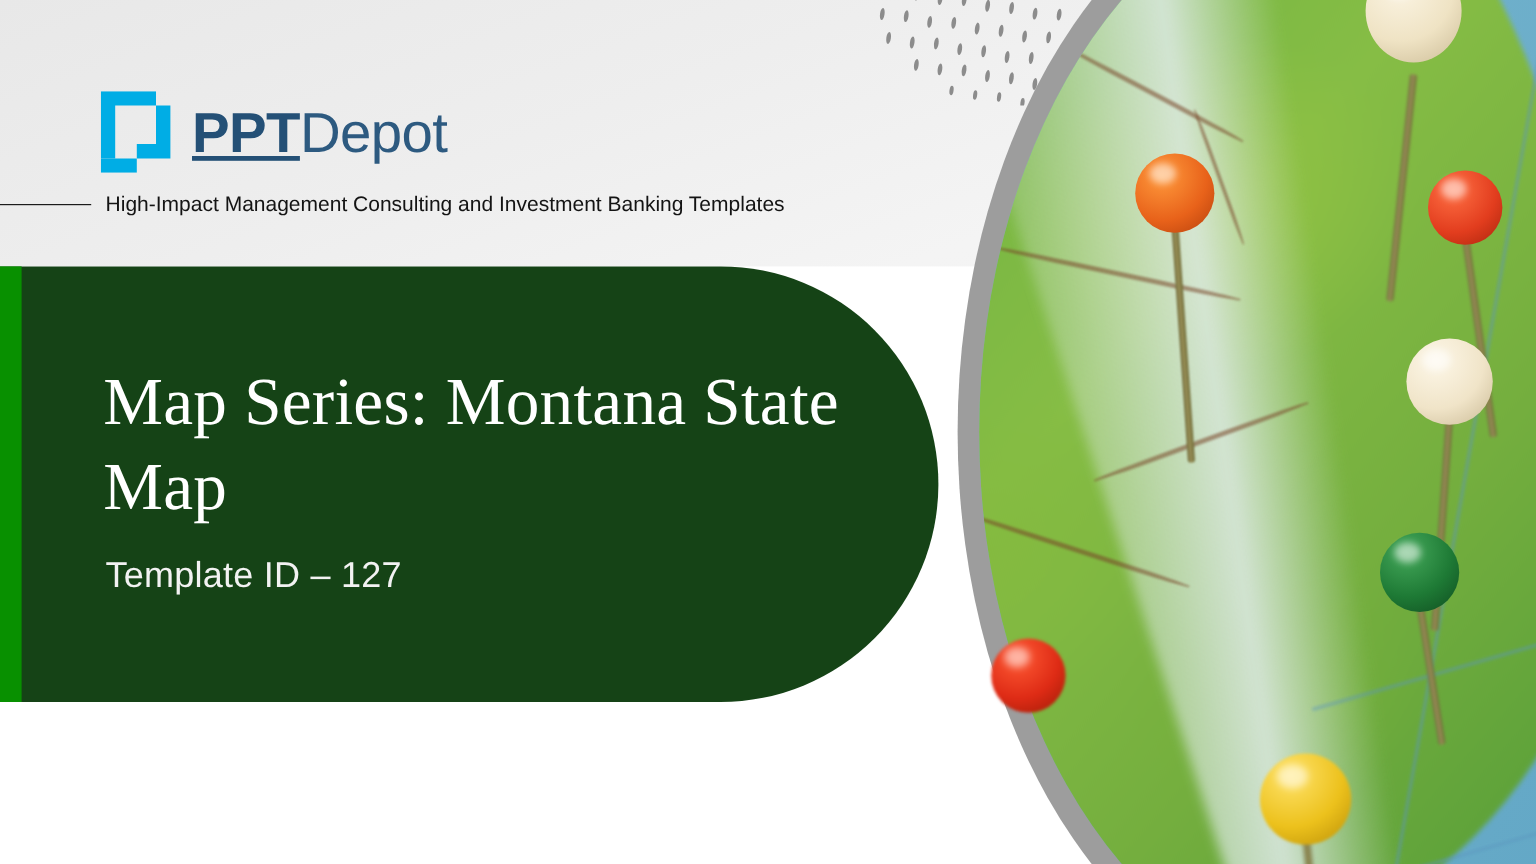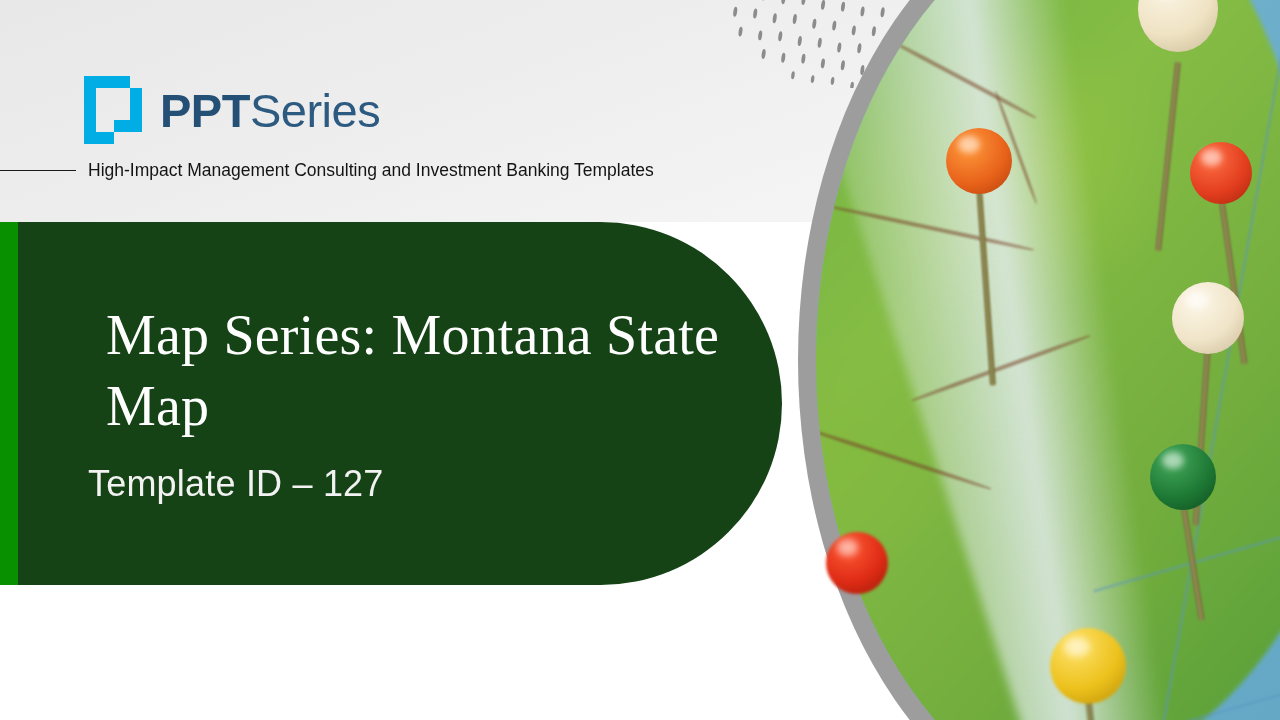--- a/index.html
+++ b/index.html
@@ -37,21 +37,21 @@
     width: 62px; height: 68px;
     flex: 0 0 auto;
   }
   .logo-wordmark {
     font-size: 47px;
     line-height: 1;
     letter-spacing: -0.5px;
     white-space: nowrap;
     color: #245076;
   }
-  .logo-wordmark .bold { font-weight: 700; }
+  .logo-wordmark .bold { font-weight: 700; text-decoration: underline; }
   .logo-wordmark .light { font-weight: 400; color: #2d5a80; }
 
   
   .tagline-row {
     position: absolute;
     left: 0; top: 160px;
     width: 760px;
     display: flex;
     align-items: center;
     text-align: right;
@@ -187,26 +187,25 @@
   .panel-title {
     position: absolute;
     left: 86px; top: 300px;
     width: 660px;
     font-family: "Liberation Serif", serif;
     font-weight: 400;
     font-size: 56px;
     line-height: 1.26;
     color: #ffffff;
     letter-spacing: 0.2px;
-    margin-left: 20px;
   }
   .panel-subtitle {
     position: absolute;
     left: 88px; top: 463px;
-    font-size: 36px;
+    font-size: 30px;
     color: #f2f2f2;
     letter-spacing: 0.2px;
   }
 </style>
 </head>
 <body>
 
 <div id="slide">
 
   <div class="header-band"></div>
@@ -334,21 +333,21 @@
     <div class="logo-mark">
       <svg width="62" height="68" viewBox="0 0 62 68" aria-hidden="true">
 
         <path d="M0 0 H46 V12 H12 V56 H0 Z" fill="#00ade5"></path>
         <path d="M0 56 H30 V68 H0 Z" fill="#00ade5"></path>
 
         <path d="M46 12 H58 V56 H30 V44 H46 Z" fill="#00ade5"></path>
       </svg>
     </div>
     <div class="logo-wordmark">
-      <span class="bold">PPT</span><span class="light">Series</span>
+      <span class="bold">PPT</span><span class="light">Depot</span>
     </div>
   </div>
 
   <div class="tagline-row">
     <div class="tagline-rule"></div>
     <div class="tagline-text">High-Impact Management Consulting and Investment Banking Templates</div>
   </div>
 
   <div class="panel"></div>
   <div class="panel-accent"></div>

